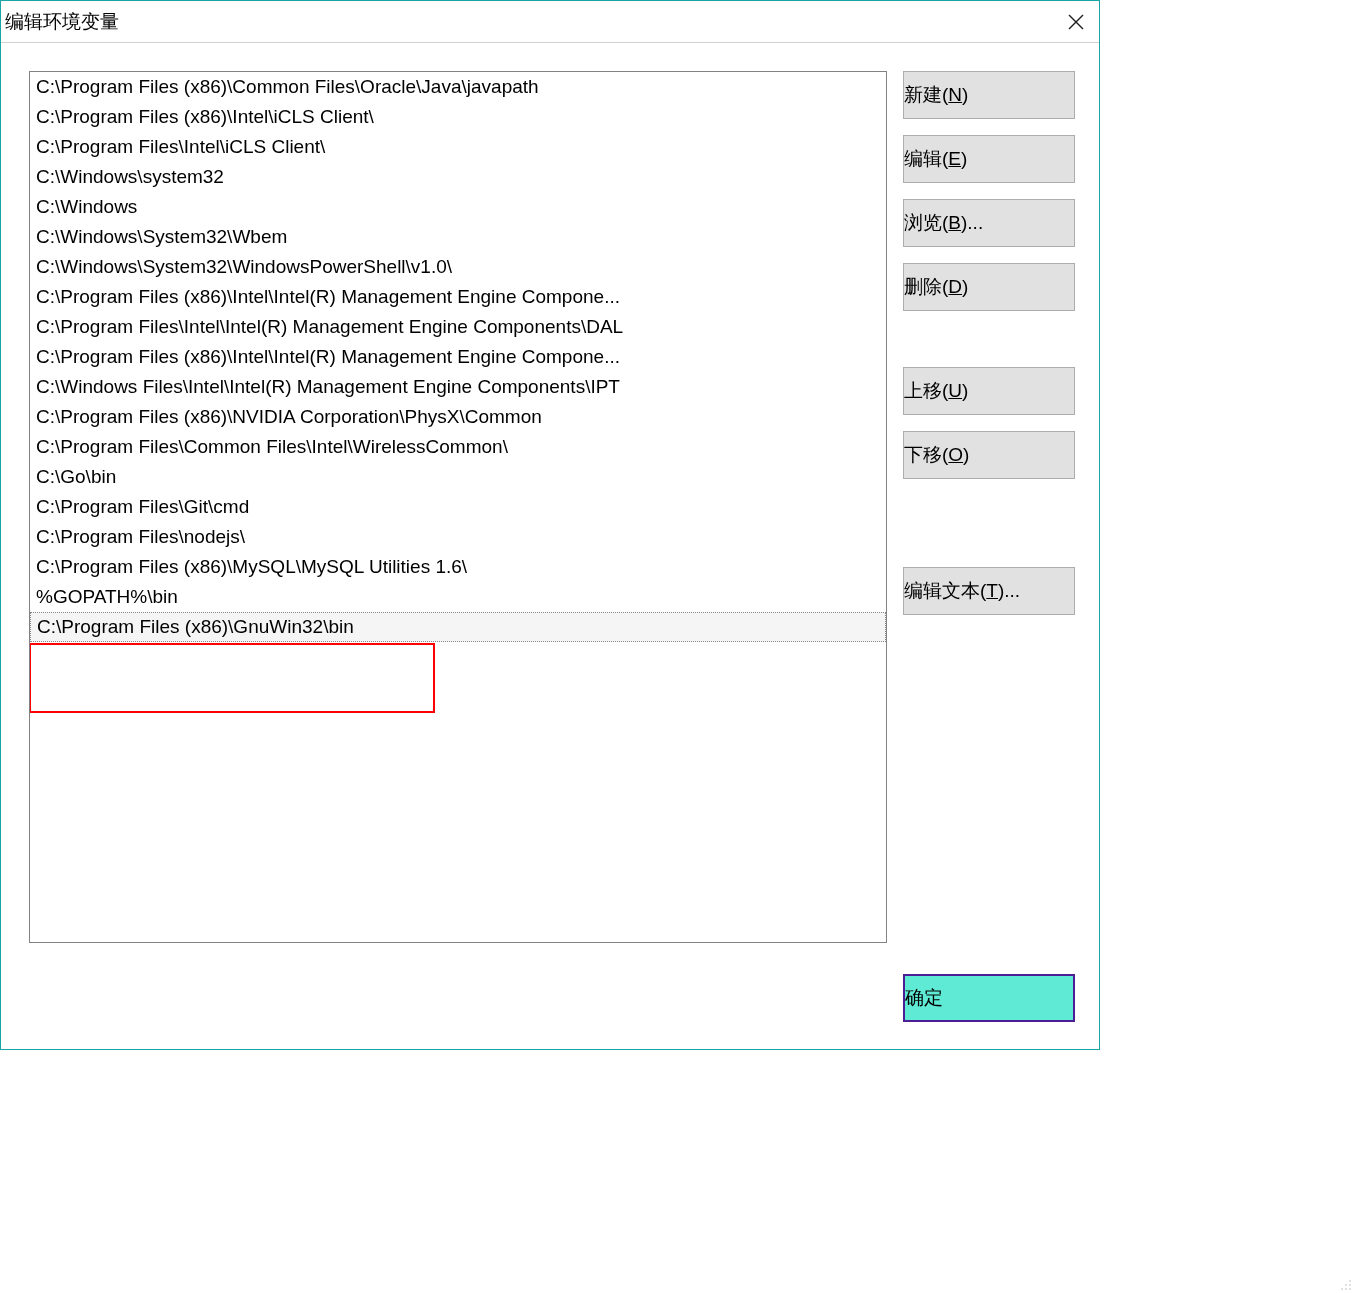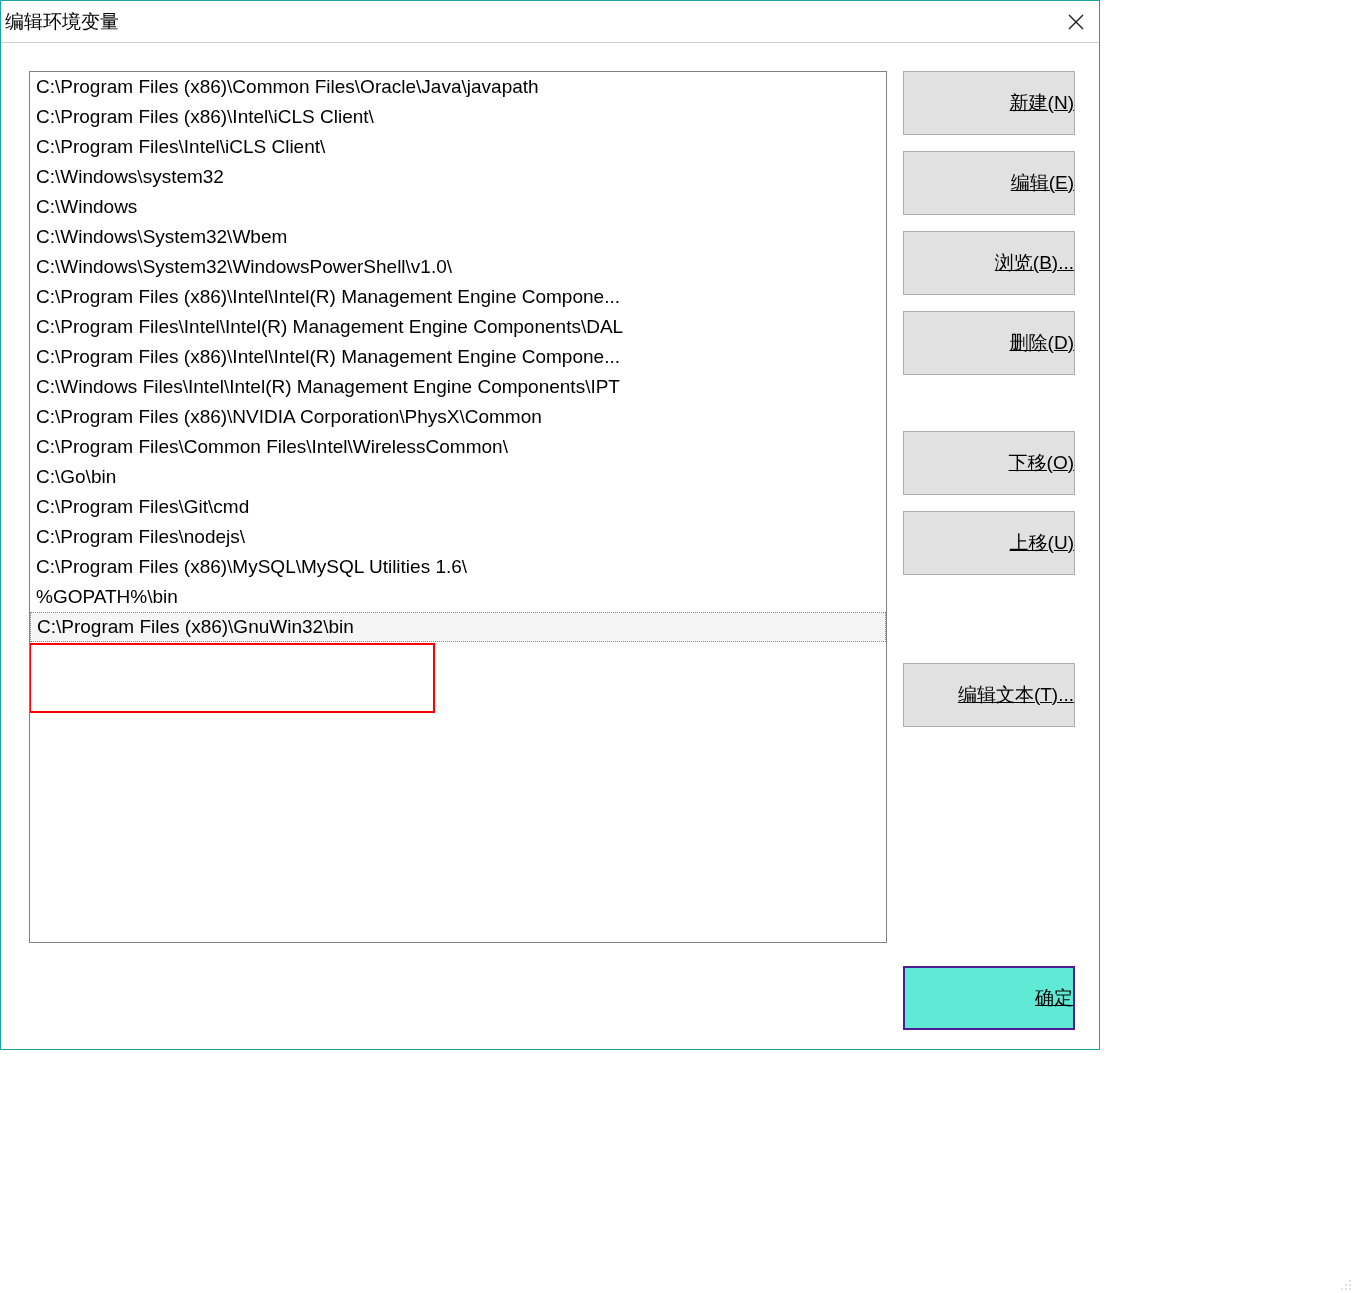--- a/index.html
+++ b/index.html
@@ -73,31 +73,30 @@
     }
     .side-buttons {
       width: 172px;
       display: flex;
       flex-direction: column;
       gap: 16px;
     }
     .spacer-sm { height: 24px; }
     .spacer-lg { height: 56px; }
     .btn {
-      height: 64px;
+      height: 48px;
       background: #e1e1e1;
       border: 1px solid #adadad;
       font-size: 19px;
       color: #000;
       cursor: pointer;
       display: flex;
       align-items: center;
-      justify-content: flex-end;
+      justify-content: flex-start;
       font-family: inherit;
-      text-decoration: underline;
     }
     .btn.primary {
       background: #5eead4;
       border: 2px solid #4c1d95;
     }
     .footer {
       height: 70px;
       display: flex;
       justify-content: flex-end;
       align-items: center;
@@ -170,24 +169,24 @@
           <span><span>编辑(</span><u>E</u><span>)</span></span>
         </button>
       <button class="btn">
           <span><span>浏览(</span><u>B</u><span>)...</span></span>
         </button>
       <button class="btn">
           <span><span>删除(</span><u>D</u><span>)</span></span>
         </button>
       <div class="spacer-sm"></div>
       <button class="btn">
+          <span><span>上移(</span><u>U</u><span>)</span></span>
+        </button>
+      <button class="btn">
           <span><span>下移(</span><u>O</u><span>)</span></span>
-        </button>
-      <button class="btn">
-          <span><span>上移(</span><u>U</u><span>)</span></span>
         </button>
       <div class="spacer-lg"></div>
       <button class="btn">
           <span><span>编辑文本(</span><u>T</u><span>)...</span></span>
         </button>
     </div>
   </div>
   <div class="footer">
     <button class="btn primary">确定</button>
   </div>

